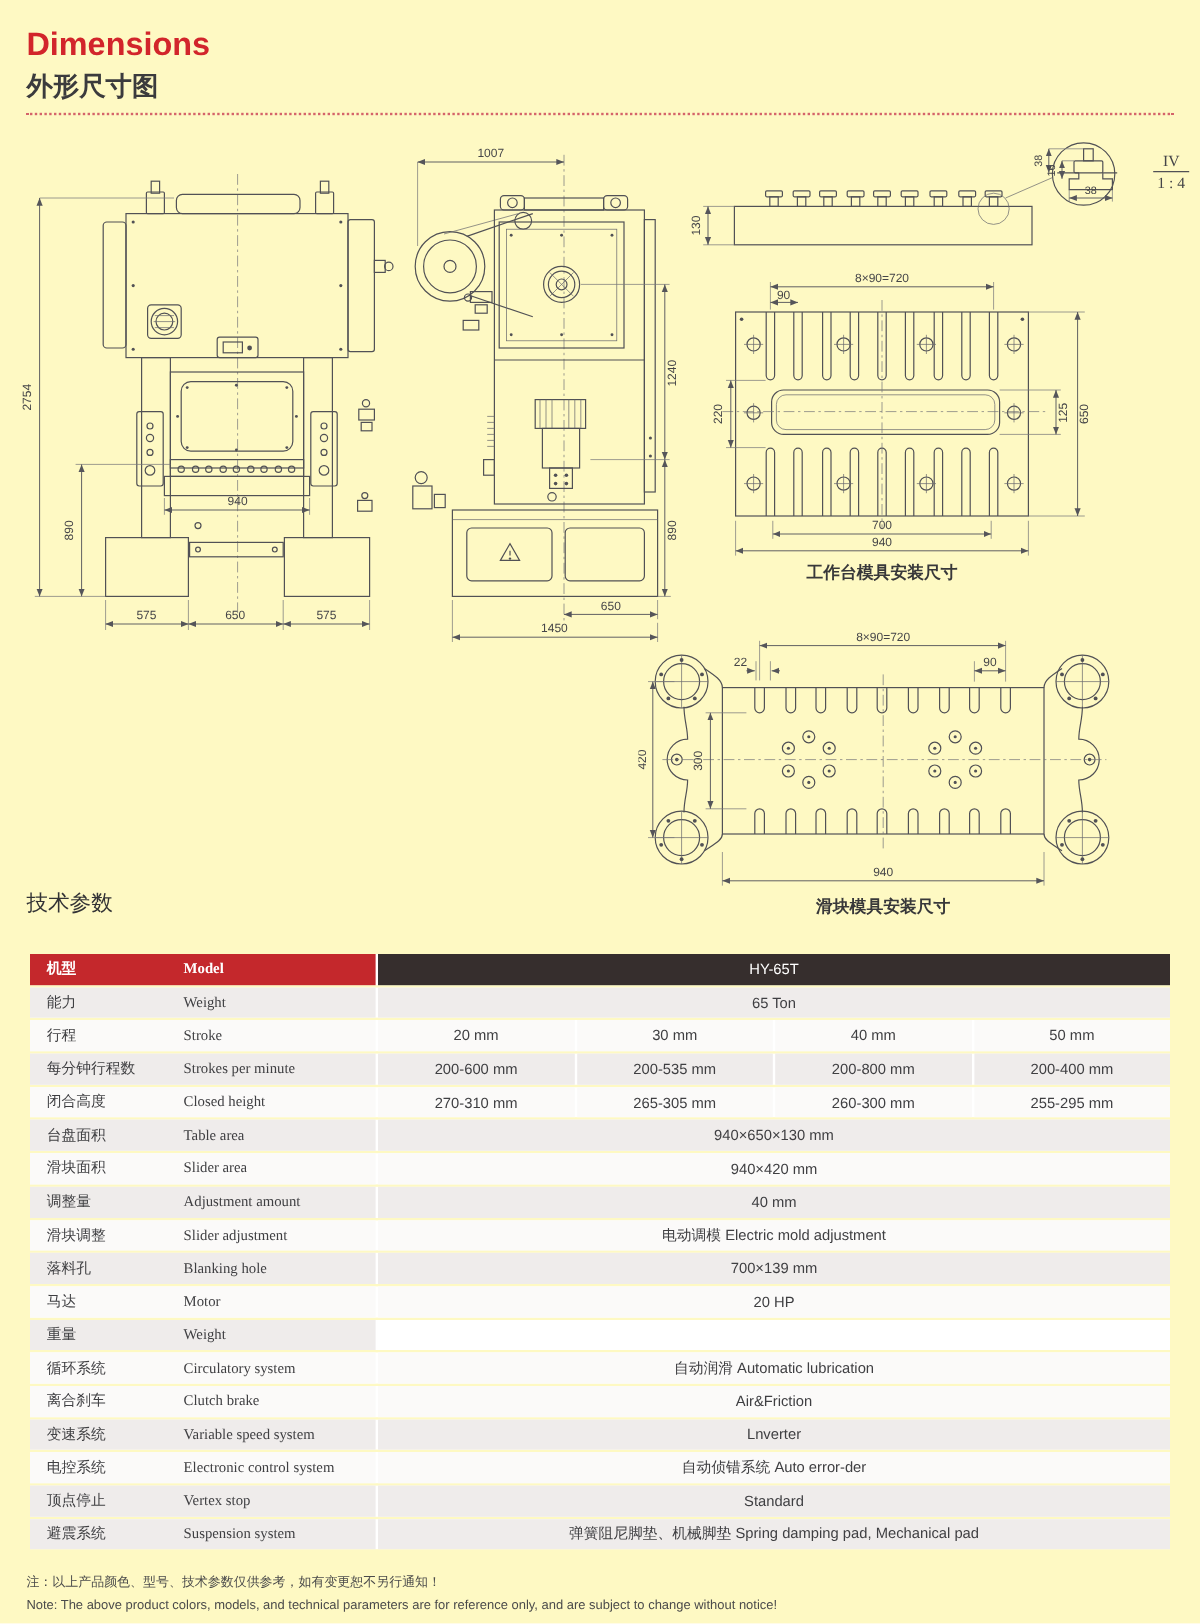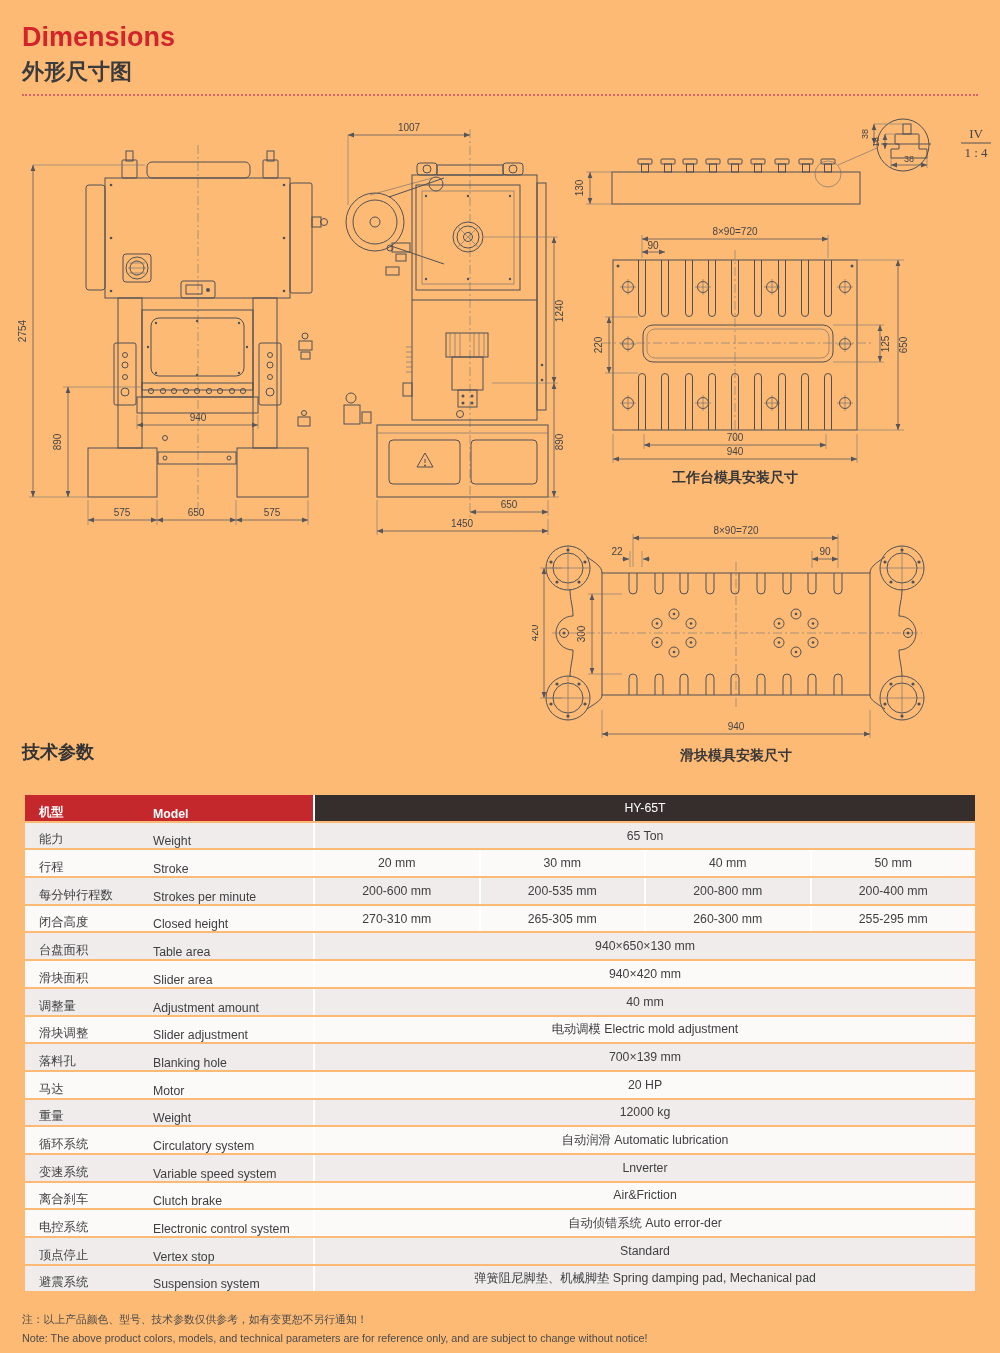--- a/index.html
+++ b/index.html
@@ -1,41 +1,41 @@
 <!DOCTYPE html>
 <html><head>
 <meta charset="utf-8">
 <style>
   html,body{margin:0;padding:0;background:#fff;}
-  .page{position:relative;width:1000px;height:1353px;background:#fdba74;overflow:hidden;
+  .page{position:relative;width:1000px;height:1353px;background:#fef9c3;overflow:hidden;
         font-family:"Liberation Sans","DejaVu Sans",sans-serif;}
   
   .title-block{position:absolute;left:22px;top:22px;}
   .title{font-size:27px;font-weight:bold;color:#d2252b;line-height:30px;}
   .subtitle{font-size:22px;font-weight:bold;color:#3b3b3d;margin-top:5px;}
   .rule{position:absolute;left:22px;right:22px;top:94px;border-top:2px dotted #d4646a;}
   
   .dw{position:absolute;}
   .ln{stroke:#515155;fill:none;stroke-width:1;}
   .tn{stroke:#6a6a6e;fill:none;stroke-width:.6;}
   .dim{stroke:#5a5a5e;fill:none;stroke-width:.8;}
   .ext{stroke:#77777b;fill:none;stroke-width:.6;}
   .cl{stroke:#77777b;fill:none;stroke-width:.6;stroke-dasharray:9 3 2 3;}
   .dot{fill:#515155;stroke:none;}
   .dt{fill:#454548;font-family:"Liberation Sans",sans-serif;font-size:10px;text-anchor:middle;}
   .dts{font-size:9px;}
   .cap{fill:#38383a;font-family:"Liberation Sans",sans-serif;font-size:14px;font-weight:bold;text-anchor:middle;}
   .scl{fill:#454548;font-family:"Liberation Serif","DejaVu Serif",serif;font-size:13px;text-anchor:middle;}
   
-  .section-title{position:absolute;left:22px;top:740px;font-size:18px;font-weight:bold;color:#333335;}
+  .section-title{position:absolute;left:22px;top:740px;font-size:18px;font-weight:normal;color:#333335;}
   .spec-table{position:absolute;left:25px;top:795px;width:950px;display:flex;flex-direction:column;gap:2px;}
   .t-row{display:flex;gap:2px;height:25.7px;font-size:12.3px;color:#3f3f42;background:#fff;}
-  .t-row .labels{width:288px;display:flex;align-items:flex-end;background:#fbfaf9;}
+  .t-row .labels{width:288px;display:flex;align-items:center;background:#fbfaf9;}
   .t-row .c-cn{width:128px;padding-left:14px;box-sizing:border-box;}
-  .t-row .c-en{flex:1;}
+  .t-row .c-en{flex:1;font-family:Liberation Serif, serif;}
   .t-row .vals{flex:1;display:flex;gap:2px;border-radius:12px;}
   .t-row .val{flex:1;display:flex;align-items:center;justify-content:center;text-align:center;background:#fbfaf9;}
   .t-row.shade .labels,.t-row.shade .val{background:#efeceb;}
   .t-row.t-head .labels{background:#c4282c;color:#fff;font-weight:bold;}
   .t-row.t-head .val{background:#362e2d;color:#fff;}
   
   .notes{position:absolute;left:22px;top:1298px;font-size:10.8px;color:#4b4b4b;line-height:19px;margin-top:12px;}
 </style>
 </head>
 <body>
@@ -658,49 +658,46 @@
         </div>
       <div class="vals">
           <div class="val">20 HP</div>
         </div>
     </div>
     <div class="t-row shade">
       <div class="labels">
           <div class="c-cn">重量</div>
           <div class="c-en">Weight</div>
         </div>
-      <div class="vals">
-          <div class="val">12000 kg</div>
-        </div>
     </div>
     <div class="t-row">
       <div class="labels">
           <div class="c-cn">循环系统</div>
           <div class="c-en">Circulatory system</div>
         </div>
       <div class="vals">
           <div class="val">自动润滑 Automatic lubrication</div>
         </div>
     </div>
+    <div class="t-row">
+      <div class="labels">
+          <div class="c-cn">离合刹车</div>
+          <div class="c-en">Clutch brake</div>
+        </div>
+      <div class="vals">
+          <div class="val">Air&amp;Friction</div>
+        </div>
+    </div>
     <div class="t-row shade">
       <div class="labels">
           <div class="c-cn">变速系统</div>
           <div class="c-en">Variable speed system</div>
         </div>
       <div class="vals">
           <div class="val">Lnverter</div>
-        </div>
-    </div>
-    <div class="t-row">
-      <div class="labels">
-          <div class="c-cn">离合刹车</div>
-          <div class="c-en">Clutch brake</div>
-        </div>
-      <div class="vals">
-          <div class="val">Air&amp;Friction</div>
         </div>
     </div>
     <div class="t-row">
       <div class="labels">
           <div class="c-cn">电控系统</div>
           <div class="c-en">Electronic control system</div>
         </div>
       <div class="vals">
           <div class="val">自动侦错系统 Auto error-der</div>
         </div>

